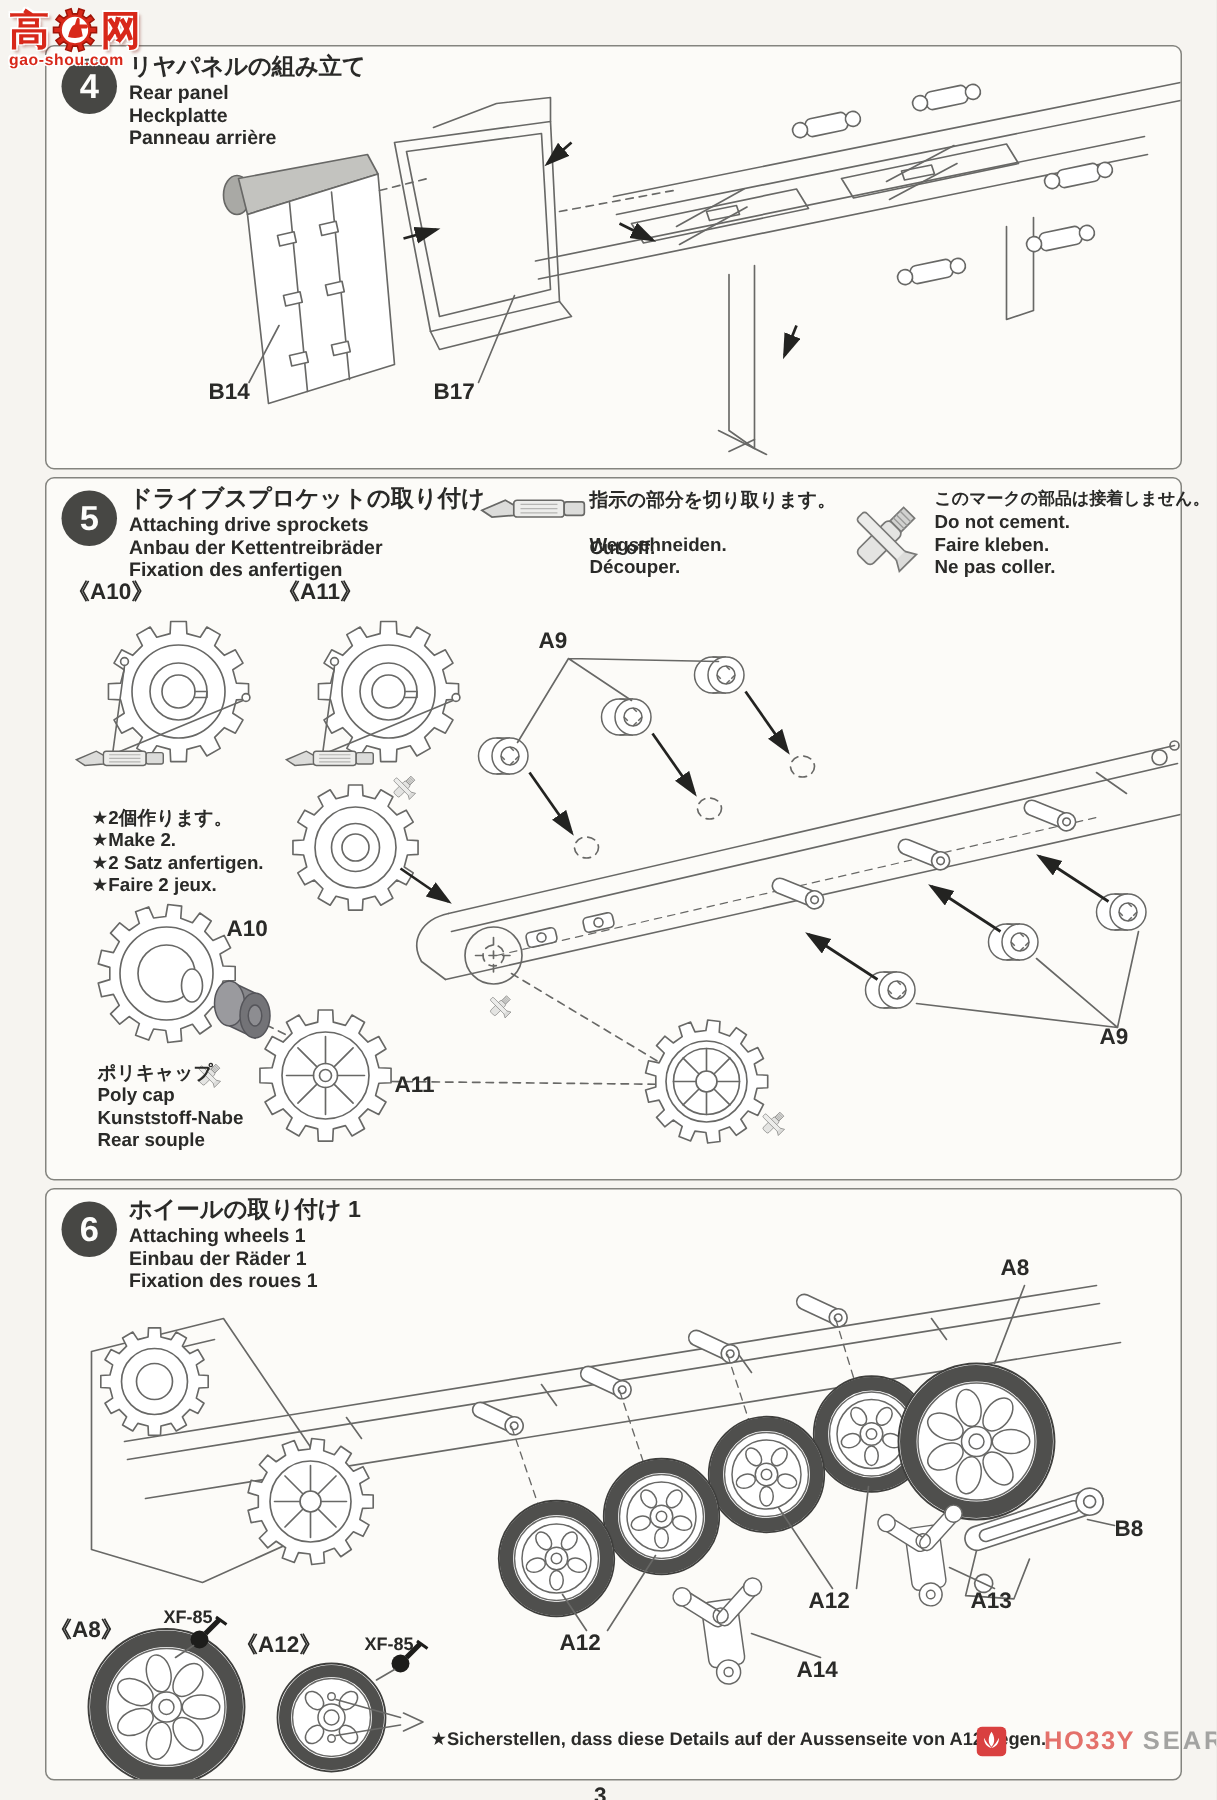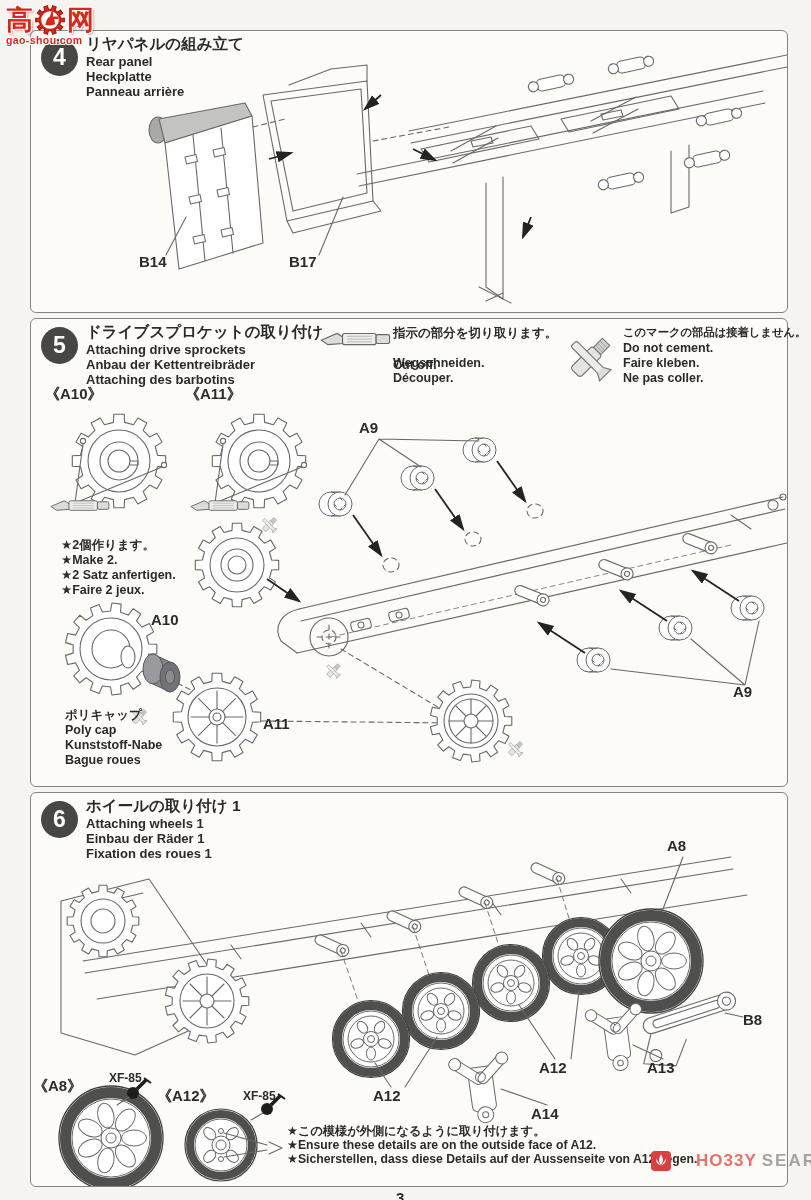--- a/index.html
+++ b/index.html
@@ -303,21 +303,21 @@
         <path class="blk" stroke-width="1.4" d="M636,302 L590,272" marker-end="url(#arr5)"></path>
         <path class="blk" stroke-width="1.4" d="M708,282 L662,252" marker-end="url(#arr5)"></path>
       </g>
     </svg>
 
     <div class="hdr">
       <div class="hdr-circle">5</div>
       <div class="t-ja">ドライブスプロケットの取り付け</div>
       <div class="t-l" style="top:23px;">Attaching drive sprockets</div>
       <div class="t-l" style="top:38px;">Anbau der Kettentreibräder</div>
-      <div class="t-l" style="top:53px;">Attaching des barbotins</div>
+      <div class="t-l" style="top:53px;">Fixation des anfertigen</div>
     </div>
 
     <div class="note-line" style="left:362px;top:6px;">指示の部分を切り取ります。</div>
     <div class="note-line" style="left:362px;top:39px;">Cut off.</div>
     <div class="note-line" style="left:362px;top:37px;">Wegschneiden.</div>
     <div class="note-line" style="left:362px;top:52px;">Découper.</div>
 
     <div class="note-line" style="left:592px;top:6px;font-size:11.3px;">このマークの部品は接着しません。</div>
     <div class="note-line" style="left:592px;top:22px;">Do not cement.</div>
     <div class="note-line" style="left:592px;top:37px;">Faire kleben.</div>
@@ -332,21 +332,21 @@
     <div class="note-line" style="left:30px;top:263px;">★Faire 2 jeux.</div>
 
     <div class="plabel" style="left:120px;top:292px;">A10</div>
     <div class="plabel" style="left:232px;top:396px;">A11</div>
     <div class="plabel" style="left:328px;top:100px;">A9</div>
     <div class="plabel" style="left:702px;top:364px;">A9</div>
 
     <div class="note-line" style="left:34px;top:388px;">ポリキャップ</div>
     <div class="note-line" style="left:34px;top:404px;">Poly cap</div>
     <div class="note-line" style="left:34px;top:419px;">Kunststoff-Nabe</div>
-    <div class="note-line" style="left:34px;top:434px;">Bague roues</div>
+    <div class="note-line" style="left:34px;top:434px;">Rear souple</div>
   </div>
 
   <div class="panel" style="left:30px;top:792px;width:756px;height:393px;">
     <svg class="art" width="756" height="393" viewBox="0 0 756 393">
       <defs>
         <marker id="arr6" markerWidth="11" markerHeight="9" refX="8" refY="3.2" orient="auto">
           <path d="M0,0 L9.5,3.2 L0,6.4 Z" fill="#232321"></path>
         </marker>
         <g id="rw">
           <circle r="38.5" fill="#fff" stroke="#3f3f3d" stroke-width="1.2"></circle>
@@ -495,22 +495,20 @@
     <div class="plabel" style="left:342px;top:294px;">A12</div>
     <div class="plabel" style="left:508px;top:266px;">A12</div>
     <div class="plabel" style="left:616px;top:266px;">A13</div>
     <div class="plabel" style="left:500px;top:312px;">A14</div>
 
     <div class="bracket" style="left:2px;top:284px;">《A8》</div>
     <div class="bracket" style="left:126px;top:294px;">《A12》</div>
     <div class="paintcode" style="left:78px;top:278px;">XF-85</div>
     <div class="paintcode" style="left:212px;top:296px;">XF-85</div>
 
-    <div class="note-sm" style="left:256px;top:330px;">★この模様が外側になるように取り付けます。</div>
-    <div class="note-sm" style="left:256px;top:345px;">★Ensure these details are on the outside face of A12.</div>
     <div class="note-sm" style="left:256px;top:359px;">★Sicherstellen, dass diese Details auf der Aussenseite von A12 liegen.</div>
 
     <div class="logo">
       <svg width="20" height="20" viewBox="0 0 20 20">
         <rect x="0" y="0" width="20" height="20" rx="4" fill="#d94040"></rect>
         <path d="M10,3.5 C8,6.5 7.2,10.5 10,13.5 C12.8,10.5 12,6.5 10,3.5 Z M5,7.5 C5,11.5 7,13.6 10,14.3 C8,12.3 6.2,10 5,7.5 Z M15,7.5 C15,11.5 13,13.6 10,14.3 C12,12.3 13.8,10 15,7.5 Z" fill="#fff"></path>
       </svg>
       <span class="logo-brand">HO33Y</span>
       <span class="logo-suffix">SEARCH</span>
     </div>

